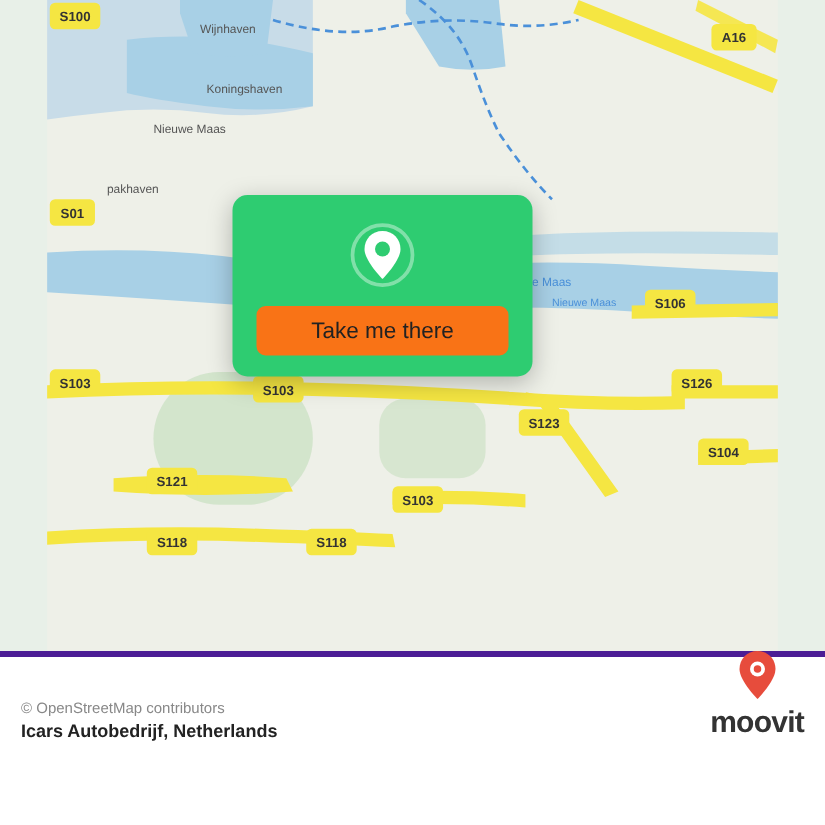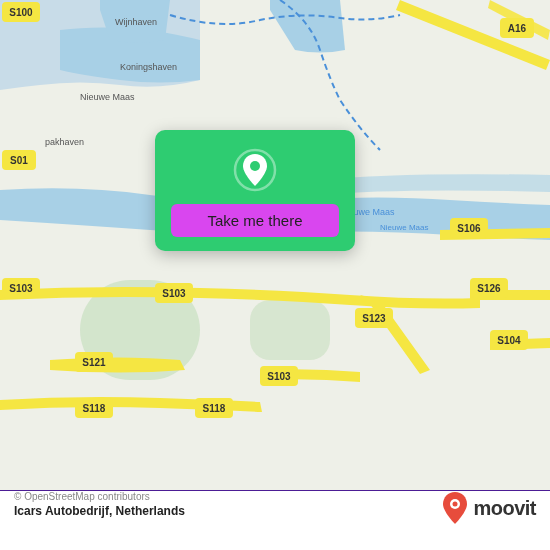--- a/index.html
+++ b/index.html
@@ -7,21 +7,21 @@
     body {
       width: 550px;
       height: 550px;
       overflow: hidden;
       font-family: Arial, sans-serif;
       position: relative;
     }
 
     #map-container {
       width: 550px;
-      height: 490px;
+      height: 434px;
       position: relative;
       overflow: hidden;
       background-color: #e8f0e8;
     }
 
     
     #map-svg {
       width: 100%;
       height: 100%;
       position: absolute;
@@ -44,41 +44,41 @@
       z-index: 10;
     }
 
     #popup-pin {
       width: 44px;
       height: 44px;
       margin-bottom: 12px;
     }
 
     #popup-button {
-      background: #d946ef;
+      background: #f97316;
       border: none;
       border-radius: 6px;
       padding: 8px 22px;
       font-size: 15px;
       font-weight: 500;
       color: #222;
       cursor: pointer;
       width: 100%;
       text-align: center;
     }
 
     #footer {
       width: 550px;
       height: 60px;
       background: white;
       display: flex;
-      align-items: flex-start;
+      align-items: flex-end;
       justify-content: space-between;
       padding: 0 14px;
-      border-top: 1px solid #4c1d95;
+      border-top: 4px solid #4c1d95;
     }
 
     #footer-left {
       display: flex;
       flex-direction: column;
     }
 
     #footer-copyright {
       font-size: 10px;
       color: #888;
@@ -88,20 +88,21 @@
     #footer-title {
       font-size: 12px;
       font-weight: bold;
       color: #222;
     }
 
     #moovit-logo {
       display: flex;
       align-items: center;
       gap: 4px;
+      flex-direction: column;
     }
 
     #moovit-pin {
       width: 28px;
       height: 34px;
     }
 
     #moovit-text {
       font-size: 20px;
       font-weight: bold;

